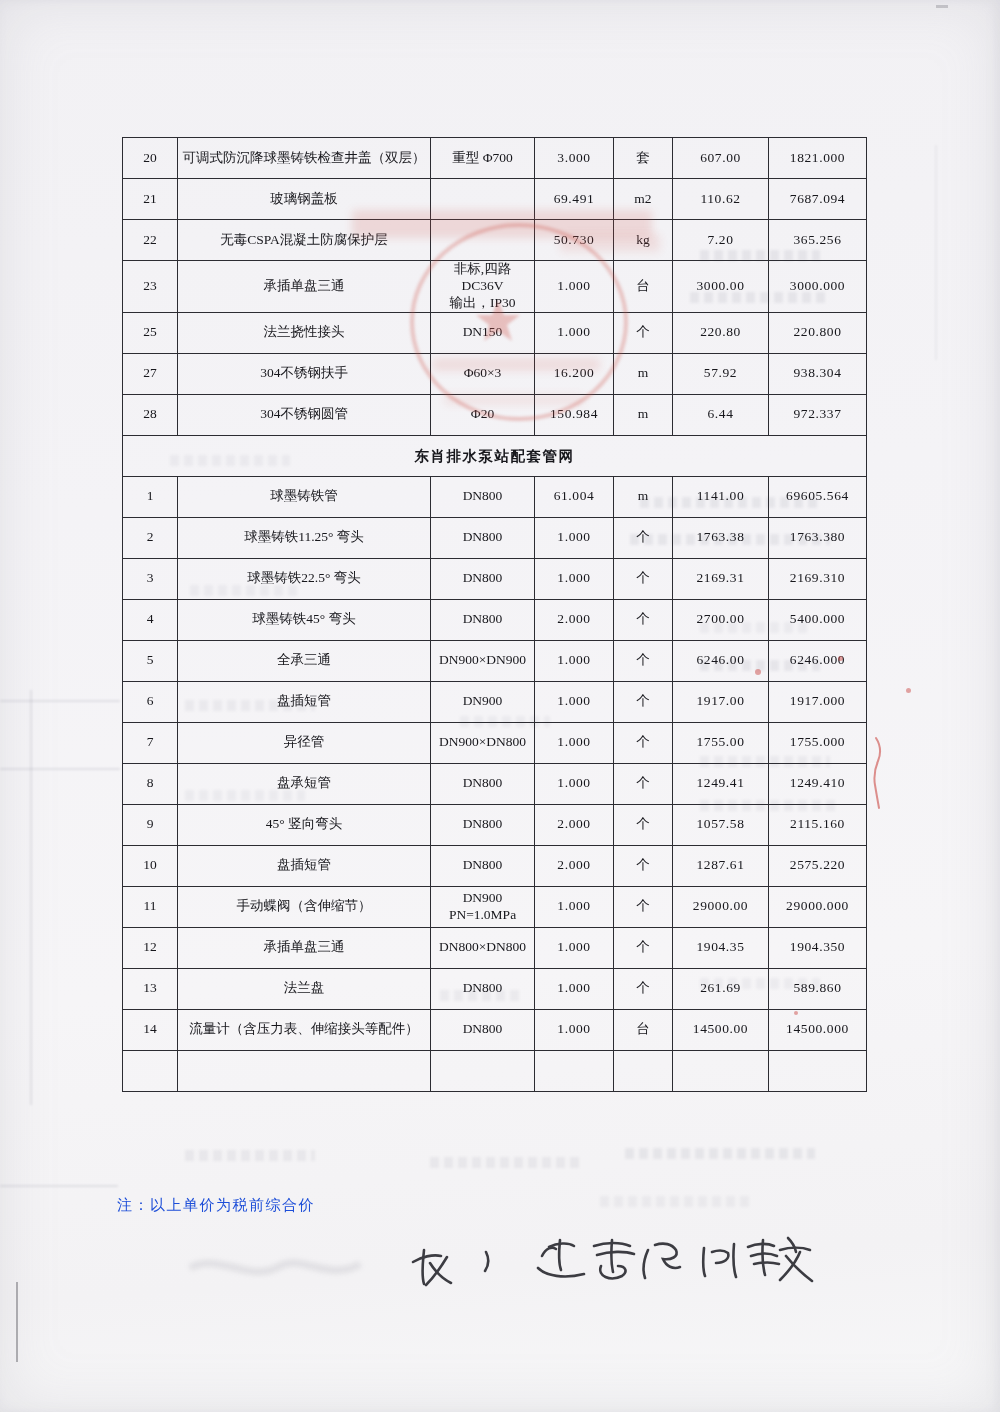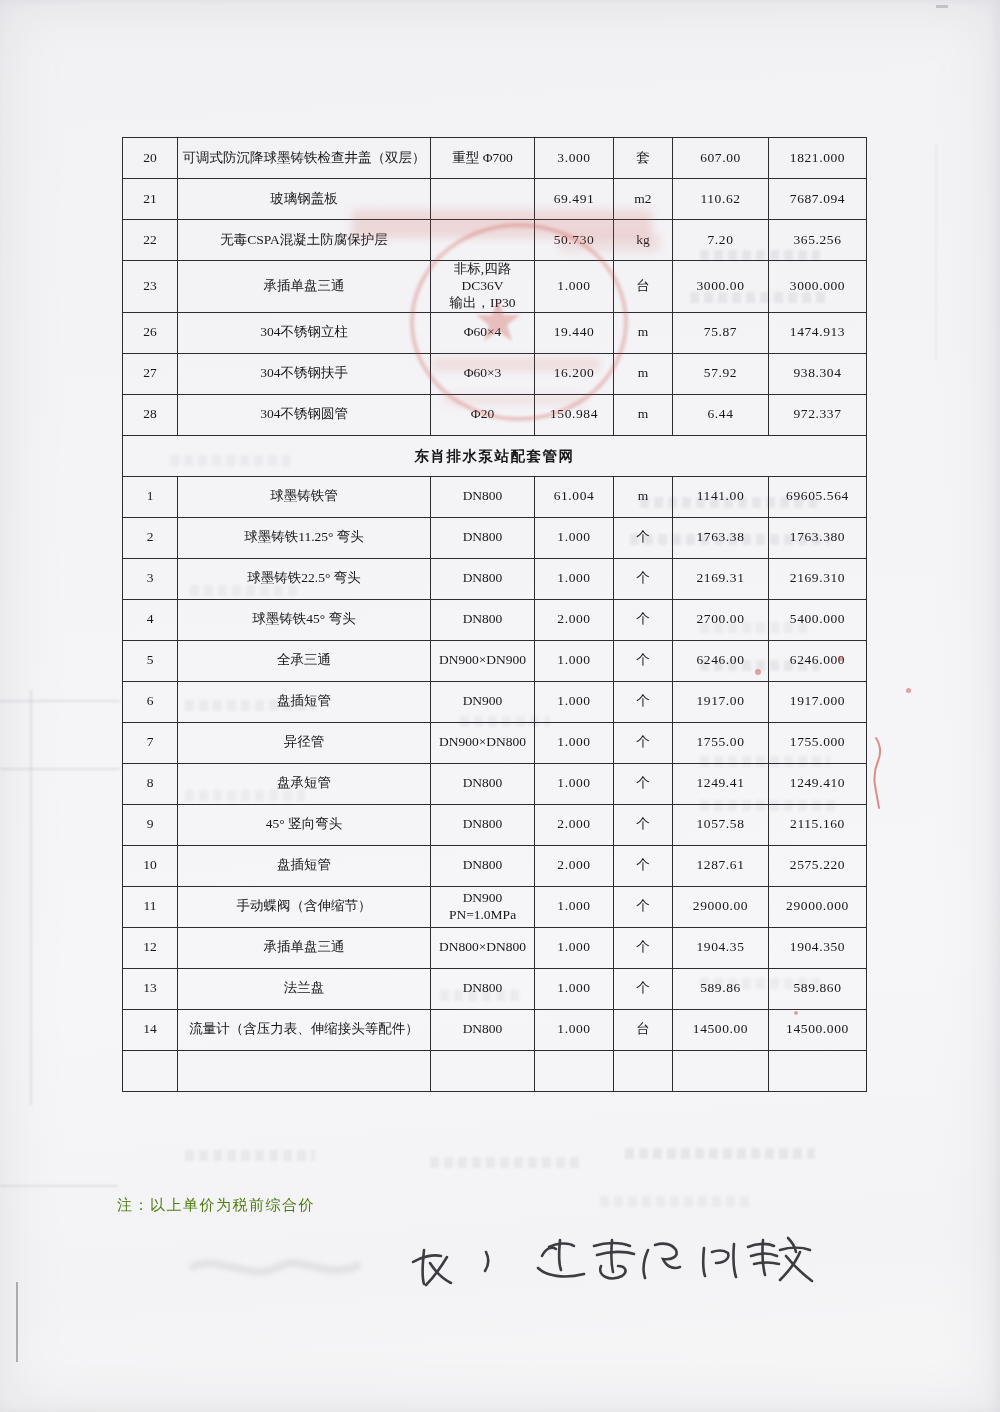--- a/index.html
+++ b/index.html
@@ -22,21 +22,21 @@
     text-align:center;vertical-align:middle;
     font-size:13.5px;color:#17171c;
     white-space:pre-line;line-height:1.25;
     overflow:hidden;
   }
   td.c-qty, td.c-price, td.c-total{letter-spacing:.6px;}
   td.section-td{font-weight:bold;font-size:14.5px;letter-spacing:1.5px;}
   
   .note{
     position:absolute;left:117px;top:1196px;z-index:3;
-    font-size:15px;letter-spacing:1.5px;color:#4d7c0f;
+    font-size:15px;letter-spacing:1.5px;color:#1d4ed8;
   }
   .sig-svg{position:absolute;left:0;top:0;z-index:6;pointer-events:none;}
   
   .stamp-ring{
     position:absolute;left:410px;top:223px;width:210px;height:190px;z-index:4;
     border:4px solid rgba(206,84,74,.30);border-radius:50%;
     filter:blur(1.4px);pointer-events:none;
   }
   .red-band{position:absolute;z-index:4;background:rgba(206,80,70,.30);filter:blur(4px);pointer-events:none;border-radius:3px;}
   .red-dot{position:absolute;z-index:4;background:rgba(200,60,55,.45);border-radius:50%;filter:blur(.6px);pointer-events:none;}
@@ -126,27 +126,27 @@
           <td class="c-seq">23</td>
           <td class="c-name">承插单盘三通</td>
           <td class="c-spec">非标,四路DC36V
 输出，IP30</td>
           <td class="c-qty">1.000</td>
           <td class="c-unit">台</td>
           <td class="c-price">3000.00</td>
           <td class="c-total">3000.000</td>
         </tr>
         <tr>
-          <td class="c-seq">26</td>
-          <td class="c-name">304不锈钢立柱</td>
-          <td class="c-spec">Φ60×4</td>
-          <td class="c-qty">19.440</td>
-          <td class="c-unit">m</td>
-          <td class="c-price">75.87</td>
-          <td class="c-total">1474.913</td>
+          <td class="c-seq">25</td>
+          <td class="c-name">法兰挠性接头</td>
+          <td class="c-spec">DN150</td>
+          <td class="c-qty">1.000</td>
+          <td class="c-unit">个</td>
+          <td class="c-price">220.80</td>
+          <td class="c-total">220.800</td>
         </tr>
         <tr>
           <td class="c-seq">27</td>
           <td class="c-name">304不锈钢扶手</td>
           <td class="c-spec">Φ60×3</td>
           <td class="c-qty">16.200</td>
           <td class="c-unit">m</td>
           <td class="c-price">57.92</td>
           <td class="c-total">938.304</td>
         </tr>
@@ -270,21 +270,21 @@
           <td class="c-unit">个</td>
           <td class="c-price">1904.35</td>
           <td class="c-total">1904.350</td>
         </tr>
         <tr>
           <td class="c-seq">13</td>
           <td class="c-name">法兰盘</td>
           <td class="c-spec">DN800</td>
           <td class="c-qty">1.000</td>
           <td class="c-unit">个</td>
-          <td class="c-price">589.86</td>
+          <td class="c-price">261.69</td>
           <td class="c-total">589.860</td>
         </tr>
         <tr>
           <td class="c-seq">14</td>
           <td class="c-name">流量计（含压力表、伸缩接头等配件）</td>
           <td class="c-spec">DN800</td>
           <td class="c-qty">1.000</td>
           <td class="c-unit">台</td>
           <td class="c-price">14500.00</td>
           <td class="c-total">14500.000</td>

